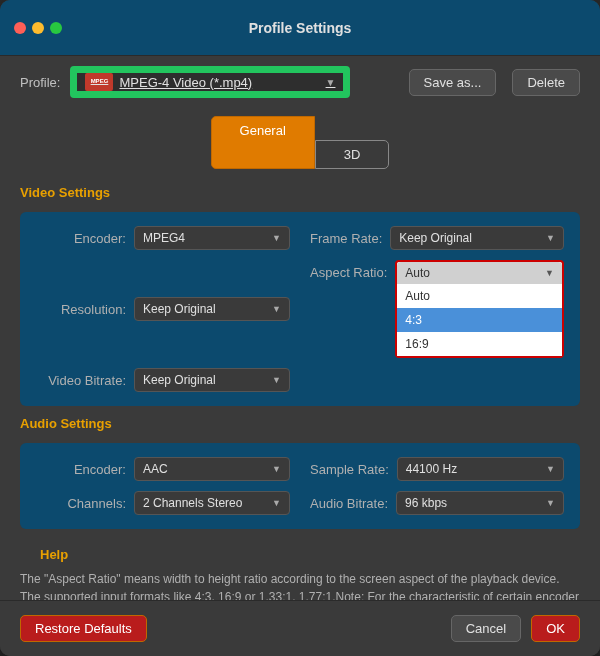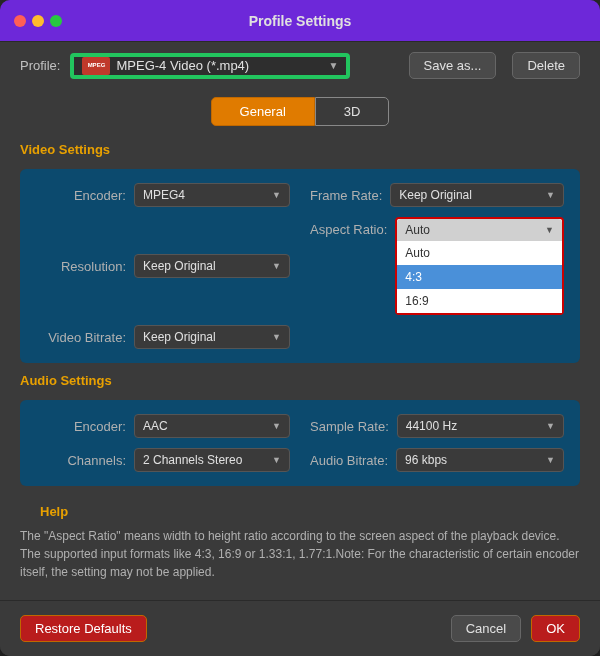--- a/index.html
+++ b/index.html
@@ -16,22 +16,22 @@
       width: 600px;
       height: 656px;
       background: #3a3a3a;
       border-radius: 10px;
       overflow: hidden;
       display: flex;
       flex-direction: column;
       box-shadow: 0 20px 60px rgba(0,0,0,0.7);
     }
     .title-bar {
-      background: #6d28d9;
-      height: 42px;
+      background: #0c4a6e;
+      height: 56px;
       display: flex;
       align-items: center;
       justify-content: center;
       position: relative;
       border-bottom: 1px solid #2a2a2a;
     }
     .traffic-lights {
       position: absolute;
       left: 14px;
       display: flex;
@@ -59,26 +59,27 @@
       background: #3a3a3a;
     }
     .profile-label {
       color: #c0c0c0;
       font-size: 13px;
     }
     .profile-select-wrapper {
       display: flex;
       align-items: center;
       background: #2e2e2e;
-      border: 4px solid #22c55e;
+      border: 7px solid #22c55e;
       border-radius: 4px;
       padding: 0 8px;
       flex: 1;
       max-width: 280px;
       cursor: pointer;
+      text-decoration: underline;
     }
     .profile-icon {
       width: 28px;
       height: 18px;
       background: #c0392b;
       border-radius: 2px;
       display: flex;
       align-items: center;
       justify-content: center;
       font-size: 7px;
@@ -130,20 +131,21 @@
       cursor: pointer;
       font-size: 13px;
       color: #e0e0e0;
       background: #3a3a3a;
     }
     .tab:first-child {
       border-radius: 5px 0 0 5px;
     }
     .tab:last-child {
       border-radius: 0 5px 5px 0;
+      margin-top: 24px;
     }
     .tab.active {
       background: #e07b00;
       border-color: #c06800;
       color: white;
     }
     .content {
       flex: 1;
       padding: 0 20px;
       overflow: hidden;

